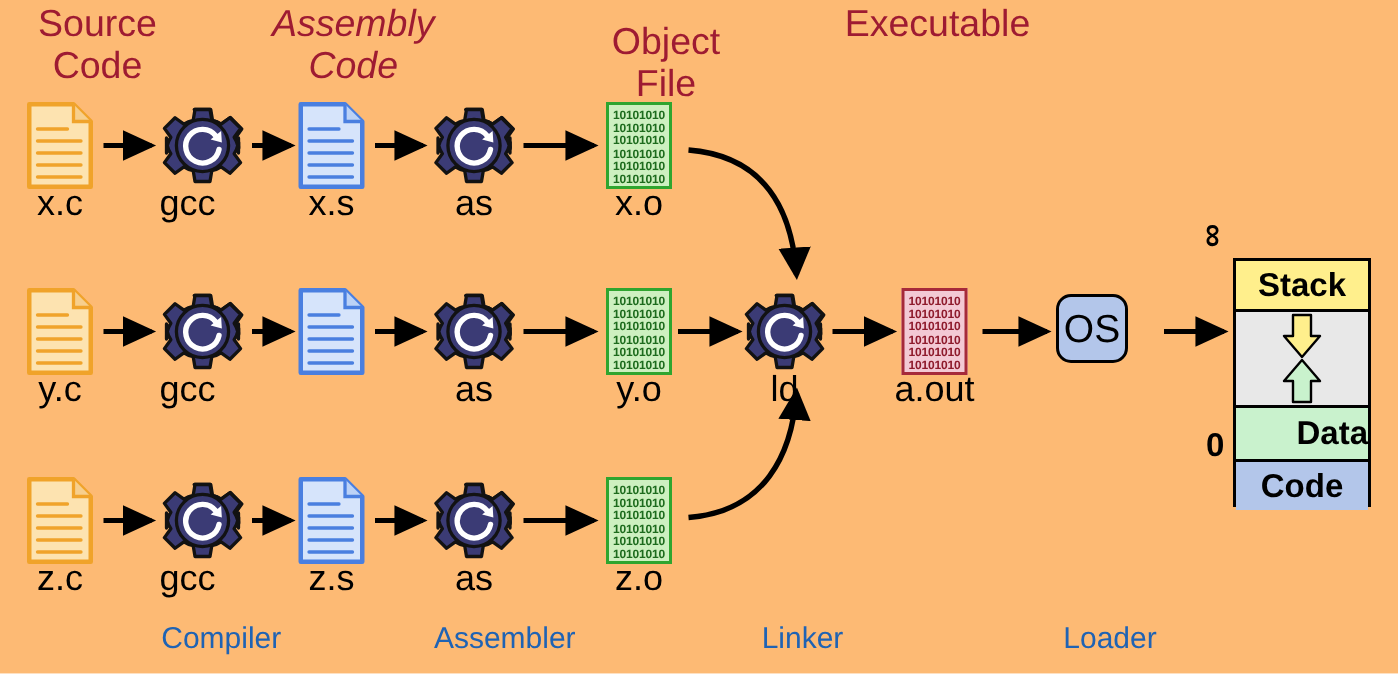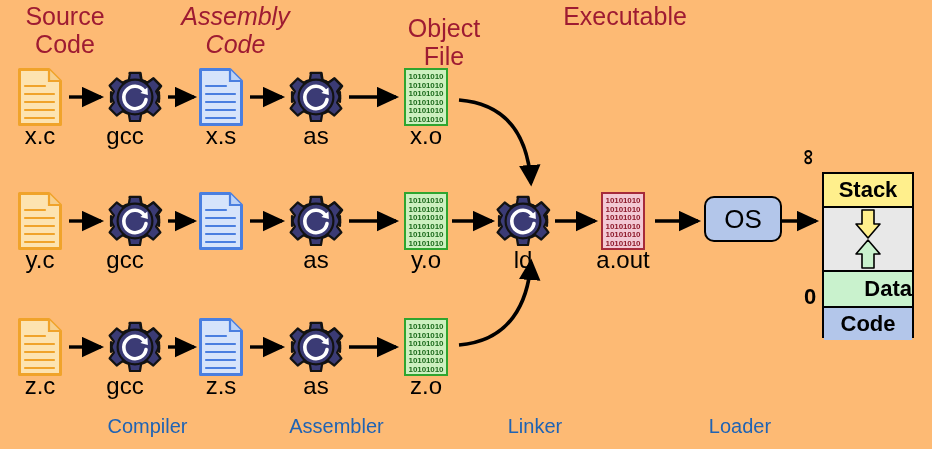--- a/index.html
+++ b/index.html
@@ -77,21 +77,21 @@
     background: #f3c9d4;
   }
   .bin.exe .bit {
     color: #8e1b2c;
   }
 
   
   .osbox {
     position: absolute;
     box-sizing: border-box;
-    width: 78px;
+    width: 48px;
     height: 46px;
     border: 2px solid #000000;
     border-radius: 10px;
     background: #b3c6ea;
     color: #000000;
     font-size: 26px;
     display: flex;
     align-items: center;
     justify-content: center;
     font-family: "Liberation Sans", sans-serif;

